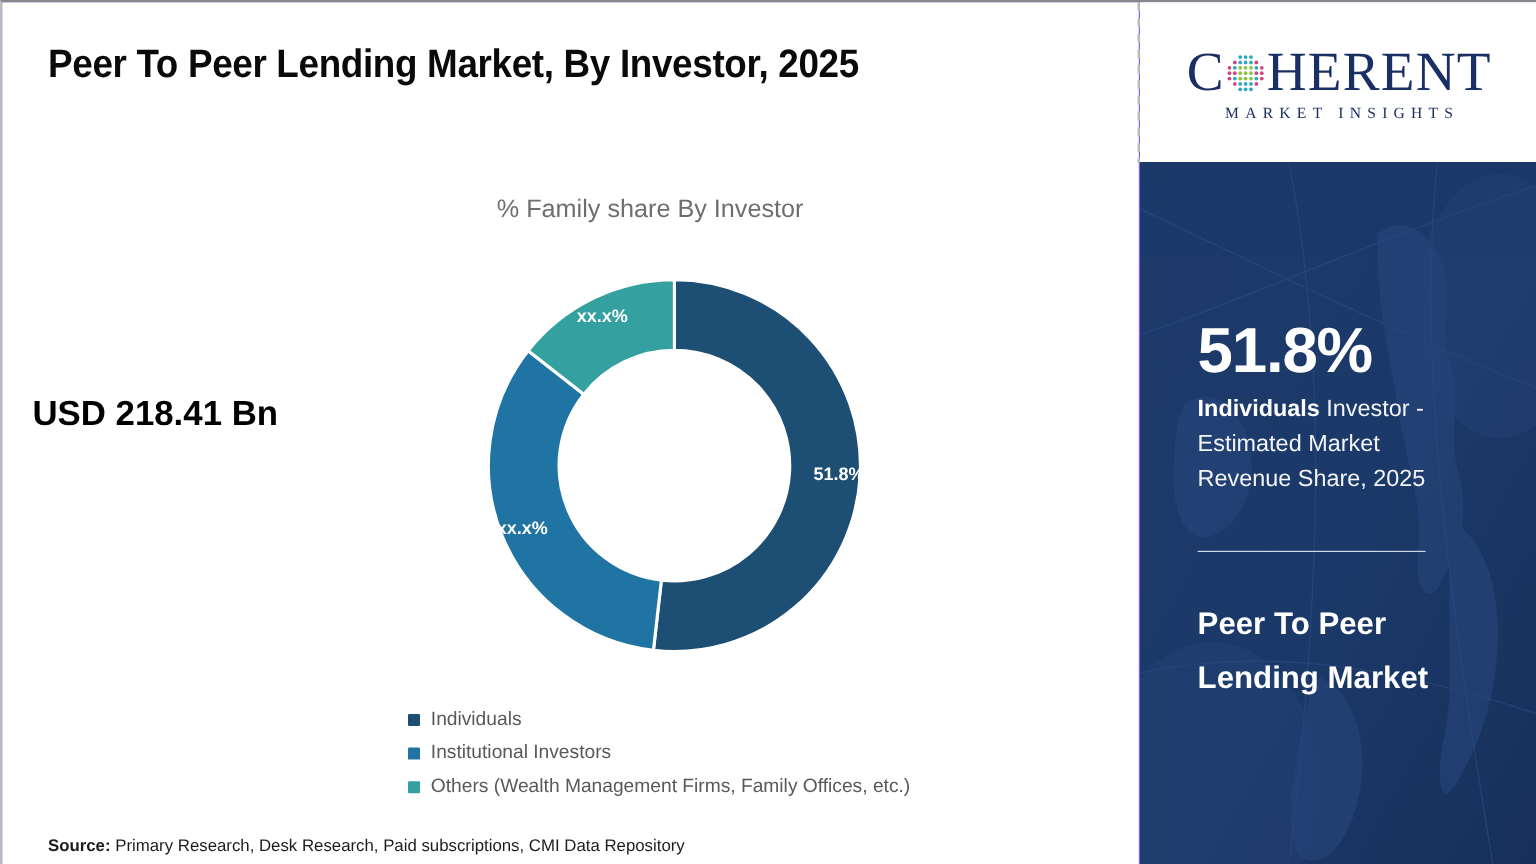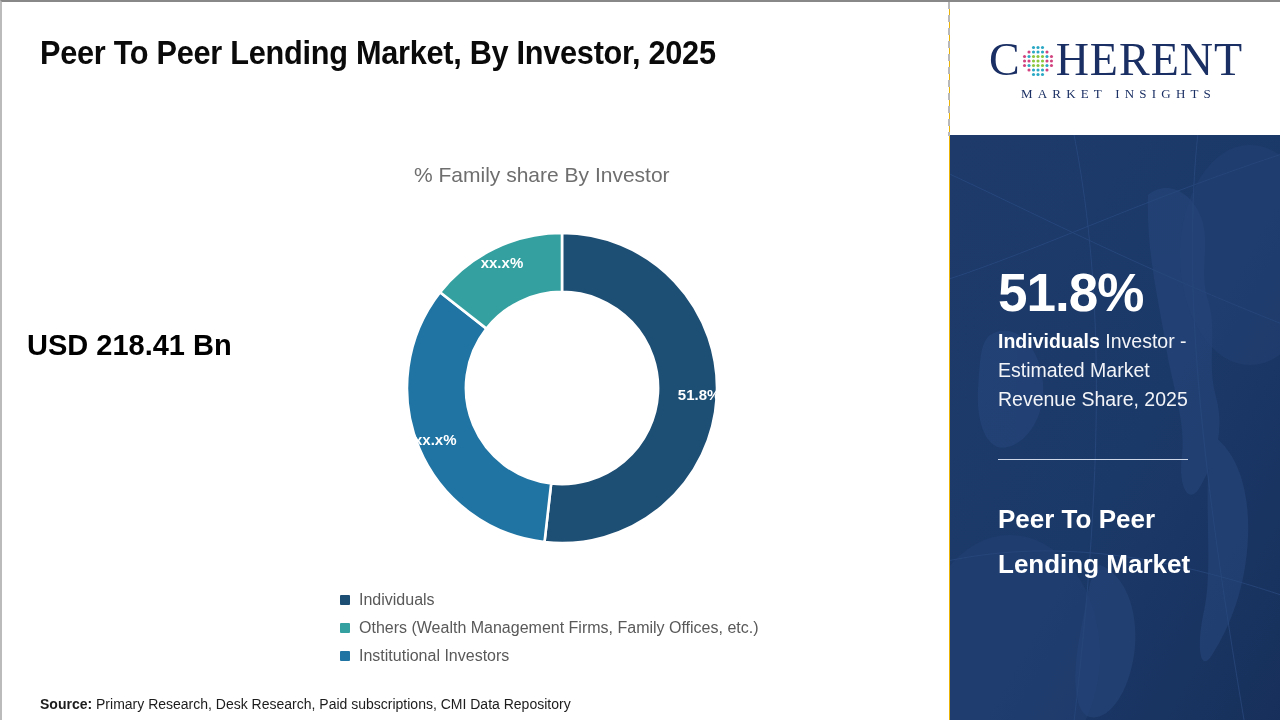--- a/index.html
+++ b/index.html
@@ -6,21 +6,21 @@
   * { margin:0; padding:0; box-sizing:border-box; }
   html, body {
     width:1280px; height:720px;
     background:#ffffff;
     font-family:"Liberation Sans", sans-serif;
     overflow:hidden;
   }
   #root {
     position:relative;
     width:1280px; height:720px;
-    background:#eab308;
+    background:#8b5cf6;
     border-top:2px solid #888;
     border-left:2px solid #bbb;
   }
 
   
   #left-panel {
     position:absolute;
     left:0; top:0;
     width:947px; height:720px;
     background:#ffffff;
@@ -261,26 +261,26 @@
           </g>
       </svg>
     </div>
 
     <div id="legend">
       <div class="legend-row">
         <span class="legend-swatch" style="background:#1d4e74"></span>
         <span class="legend-label">Individuals</span>
       </div>
       <div class="legend-row">
+        <span class="legend-swatch" style="background:#1f74a3"></span>
+        <span class="legend-label"> Institutional Investors</span>
+      </div>
+      <div class="legend-row">
         <span class="legend-swatch" style="background:#34a0a0"></span>
         <span class="legend-label">Others (Wealth Management Firms, Family Offices, etc.)</span>
-      </div>
-      <div class="legend-row">
-        <span class="legend-swatch" style="background:#1f74a3"></span>
-        <span class="legend-label"> Institutional Investors</span>
       </div>
     </div>
 
     <div id="source-line">
       <b>Source:</b><span> Primary Research, Desk Research, Paid subscriptions, CMI Data Repository</span>
     </div>
 
   </div>
 
   <div id="panel-divider"></div>

